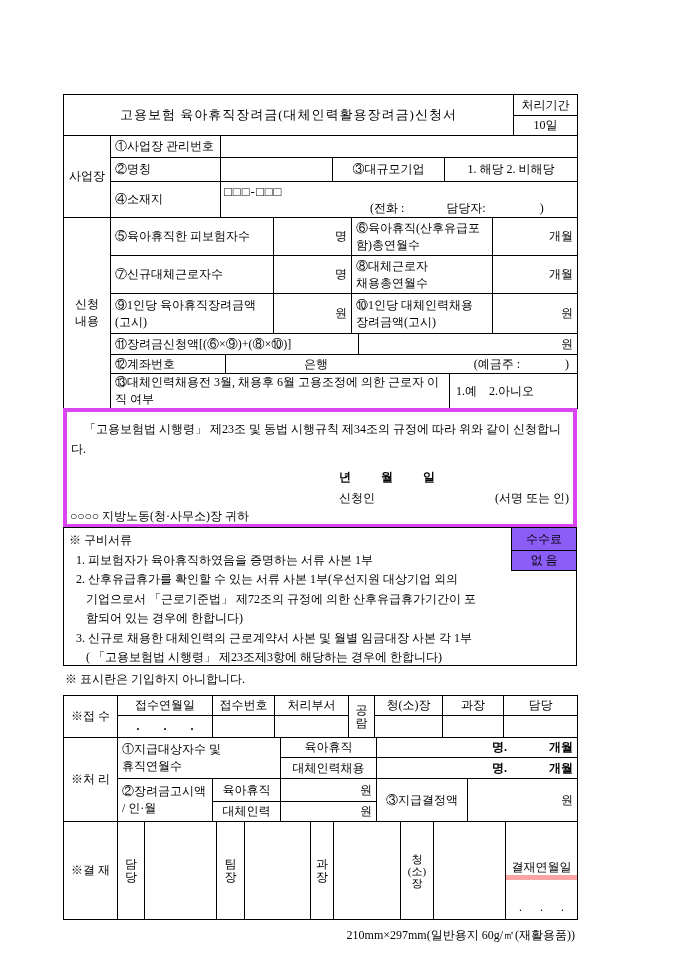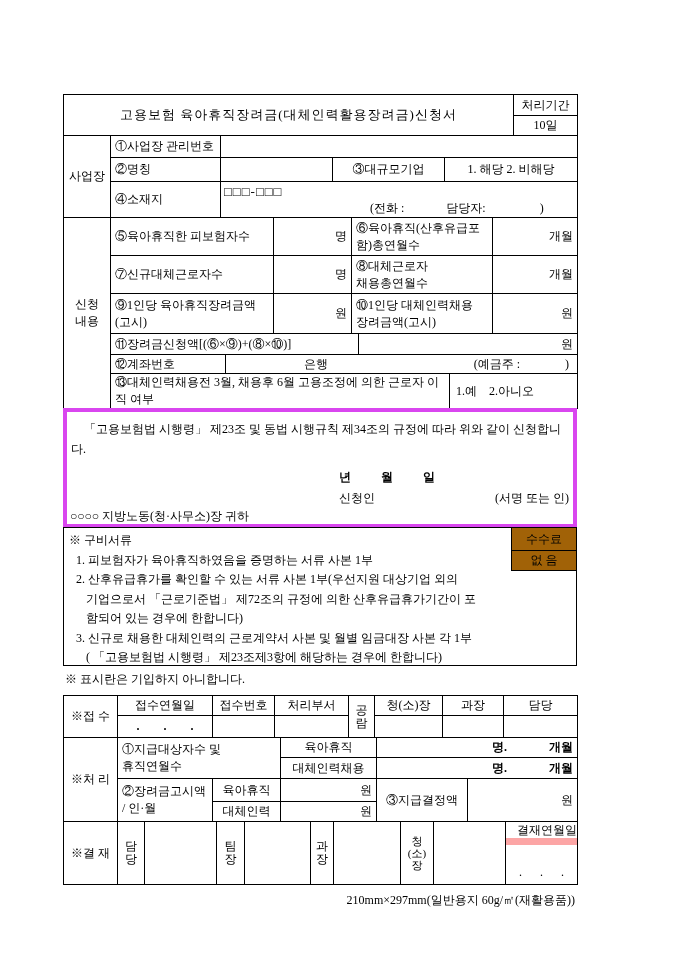--- a/index.html
+++ b/index.html
@@ -31,27 +31,27 @@
   .decl { border:4px solid #d946ef; margin-top:-1px; height:112px; position:relative; }
   .decl-body { padding:7px 4px 0 4px; text-indent:13px; line-height:20px; }
   .decl-date { position:absolute; left:272px; top:57px; white-space:pre; }
   .decl-applicant { position:absolute; left:272px; top:78px; }
   .decl-sign { position:absolute; right:4px; top:78px; }
   .decl-recipient { position:absolute; left:3px; top:96px; }
   
   .docs { border:1px solid #000; margin-top:-1px; height:137px; position:relative; line-height:19.5px; }
   .docs-content { padding:3px 4px 0 5px; }
   .doc-item { padding-left:17px; text-indent:-10px; white-space:pre-line; }
-  .docs-fee { position:absolute; top:-1px; right:-1px; width:64px; border:1px solid #000; background:#a16207; }
+  .docs-fee { position:absolute; top:-1px; right:-1px; width:64px; border:1px solid #000; background:#8b5cf6; }
   .fee-label { height:22px; line-height:22px; text-align:center; border-bottom:1px solid #000; }
   .fee-value { height:19px; line-height:19px; text-align:center; }
   .note-line { margin:5px 0 4px 2px; }
   .vert { white-space:pre-line; text-align:center; line-height:13px; padding:1px 0; }
   .vert-sm { font-size:11px; line-height:12px; }
-  .appr-date-hd { border-bottom:7px solid #fca5a5; text-align:right; height:16px; line-height:16px; }
+  .appr-date-hd { border-bottom:5px solid #fca5a5; text-align:center; height:16px; line-height:16px;margin-top:37px; }
   .appr-date-dots { height:35px; display:flex; align-items:flex-end; justify-content:center;
                     white-space:pre; padding-bottom:4px; }
   .postal-line { font-size:13px; letter-spacing:1px; line-height:17px; }
   .phone-line { white-space:pre; margin-left:146px; line-height:16px; }
   .bank-name { margin-left:78px; }
   .holder { margin-left:auto; padding-right:8px; white-space:pre;padding-left:9px; }
   .opts { padding-left:6px; white-space:pre; }
   .footer { text-align:right; margin-top:7px; padding-right:2px; }
 </style>
 </head>

